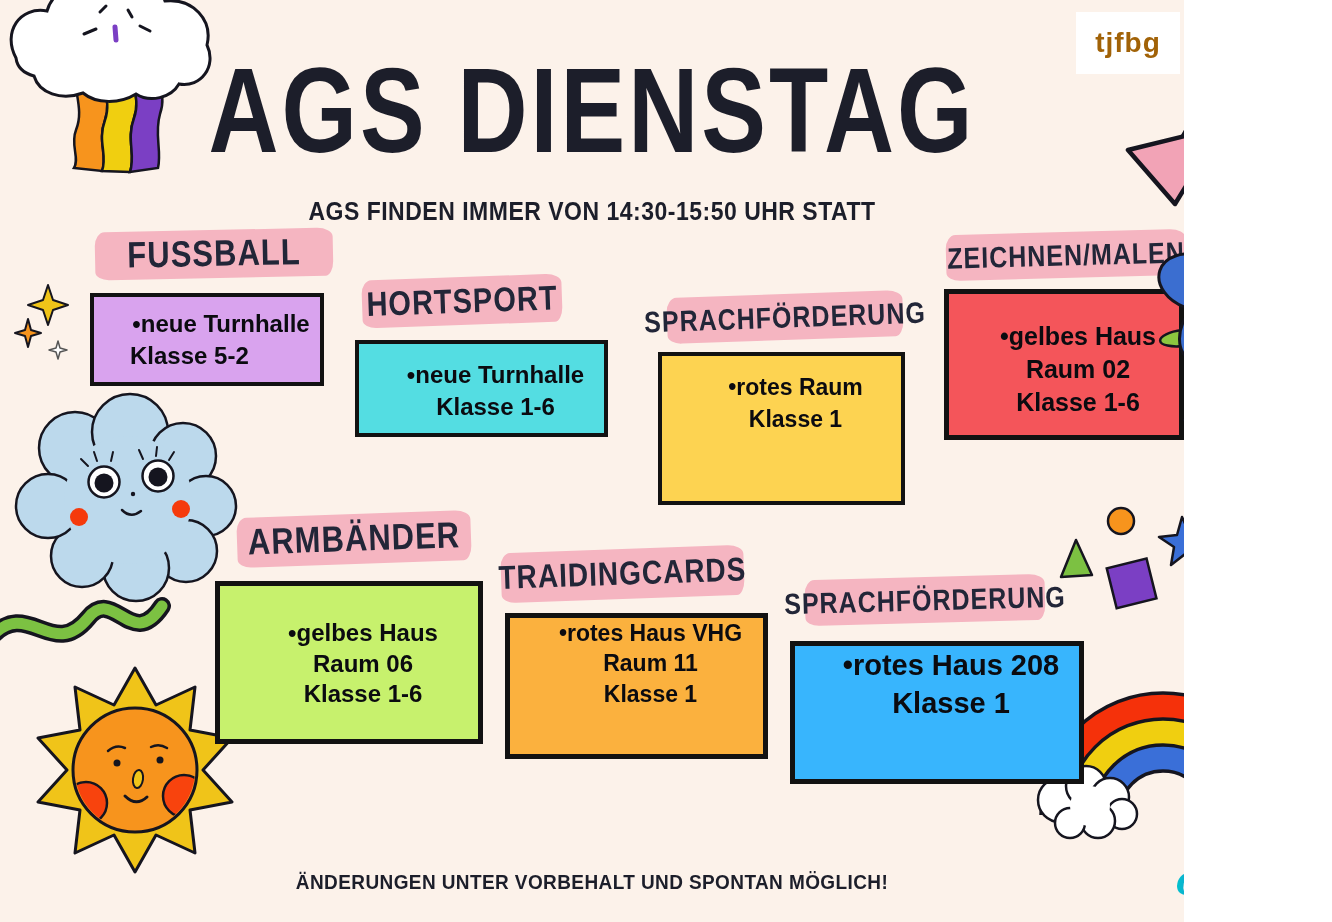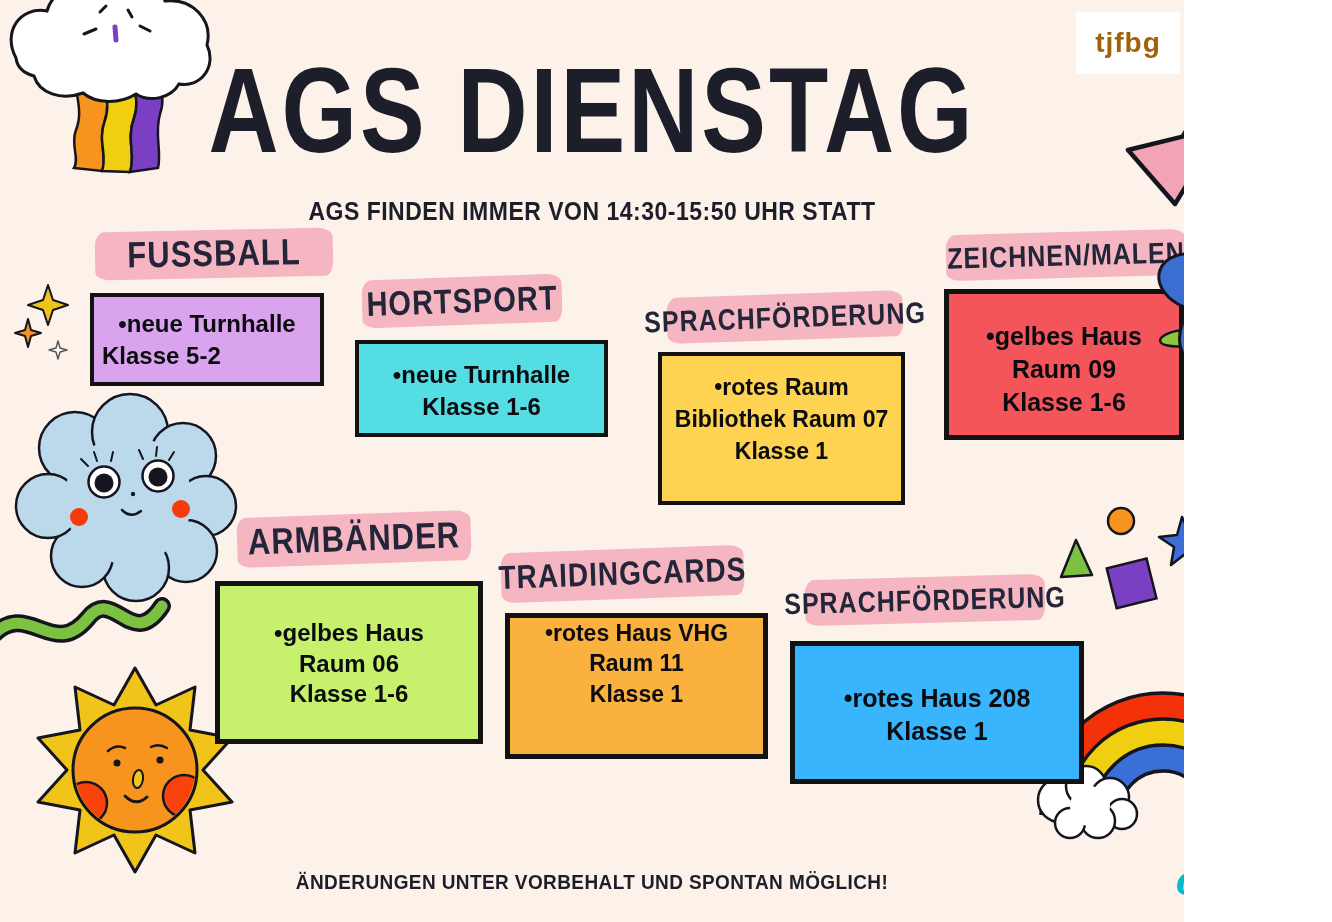--- a/index.html
+++ b/index.html
@@ -29,21 +29,21 @@
               background:linear-gradient(90deg,#00c4cc 0%,#4f46e8 55%,#7d2ae8 100%);
               -webkit-background-clip:text;background-clip:text;color:transparent;line-height:1;}
 
   
   .hl{position:absolute;display:flex;align-items:center;justify-content:center;
       border-radius:10px 16px 8px 14px/14px 9px 15px 8px;}
   .hl span{display:inline-block;font-weight:700;letter-spacing:1px;transform:scaleY(1.18);
            color:#222638;white-space:nowrap;}
   .box{position:absolute;box-sizing:border-box;border:4px solid #121212;color:#0b0b10;
        font-weight:700;}
-  .box .ln{line-height:1.32;text-align:center;white-space:nowrap;}
+  .box .ln{line-height:1.32;text-align:center;white-space:nowrap;margin-left:28px;}
 
   .hl0{left:95px;top:230px;width:238px;height:48px;transform:rotate(-1.2deg);font-size:31px;}
   .bx0{left:90px;top:293px;width:234px;height:93px;font-size:24px;padding:11px 8px 0 8px;}
   .bx0 .l2{text-align:left;}
 
   .hl1{left:362px;top:277px;width:200px;height:48px;transform:rotate(-2deg);font-size:29px;}
   .bx1{left:355px;top:340px;width:253px;height:97px;font-size:24px;padding-top:15px;}
 
   .hl2{left:667px;top:294px;width:236px;height:46px;transform:rotate(-2deg);font-size:25px;}
   .bx2{left:658px;top:352px;width:247px;height:153px;font-size:23px;padding-top:15px;}
@@ -53,21 +53,21 @@
   .bx3{left:944px;top:289px;width:240px;height:151px;border-width:5px;font-size:25px;padding-top:26px;}
 
   .hl4{left:237px;top:514px;width:234px;height:50px;transform:rotate(-2deg);font-size:31px;}
   .bx4{left:215px;top:581px;width:268px;height:163px;border-width:5px;font-size:24px;padding-top:32px;}
   .bx4 .ln{line-height:1.28;}
 
   .hl5{left:501px;top:549px;width:243px;height:50px;transform:rotate(-2deg);font-size:28px;}
   .bx5{left:505px;top:613px;width:263px;height:146px;border-width:5px;font-size:23px;}
 
   .hl6{left:805px;top:577px;width:240px;height:46px;transform:rotate(-1.5deg);font-size:25px;}
-  .bx6{left:790px;top:641px;width:294px;height:143px;border-width:5px;font-size:25px;padding-top:36px;}
+  .bx6{left:790px;top:641px;width:294px;height:143px;border-width:5px;font-size:29px;}
 </style>
 </head>
 <body>
 
 <div id="poster" style="background-color: rgb(252, 242, 234);">
 
   <svg id="deco-back" class="deco" width="1332" height="922" viewBox="0 0 1332 922">
 
     <g>
       <path d="M78,55 C68,85 86,105 76,130 C70,145 80,158 74,168 L102,171 C108,155 97,142 105,120 C113,98 97,80 105,58 Z" fill="#f7941d" stroke="#15151f" stroke-width="2.5"></path>
@@ -180,30 +180,29 @@
   <div class="layer box bx1" style="background-color: rgb(84, 221, 226);">
     <div class="ln">•neue Turnhalle</div>
     <div class="ln">Klasse 1-6</div>
   </div>
 
   <div class="layer hl hl2" style="background-color: rgb(245, 181, 193);">
     <span>SPRACHFÖRDERUNG</span>
     </div>
   <div class="layer box bx2" style="background-color: rgb(253, 211, 81);">
     <div class="ln">•rotes Raum</div>
-    <div class="ln">Bibliothek Raum 07</div>
     <div class="ln">Klasse 1</div>
   </div>
 
   <div class="layer hl hl3" style="background-color: rgb(245, 181, 193);">
     <span>ZEICHNEN/MALEN</span>
     </div>
   <div class="layer box bx3" style="background-color: rgb(244, 85, 90);">
     <div class="ln">•gelbes Haus</div>
-    <div class="ln">Raum 09</div>
+    <div class="ln">Raum 02</div>
     <div class="ln">Klasse 1-6</div>
   </div>
 
   <div class="layer hl hl4" style="background-color: rgb(245, 181, 193);">
     <span>ARMBÄNDER</span>
     </div>
   <div class="layer box bx4" style="background-color: rgb(199, 241, 109);">
     <div class="ln">•gelbes Haus</div>
     <div class="ln">Raum 06</div>
     <div class="ln">Klasse 1-6</div>

